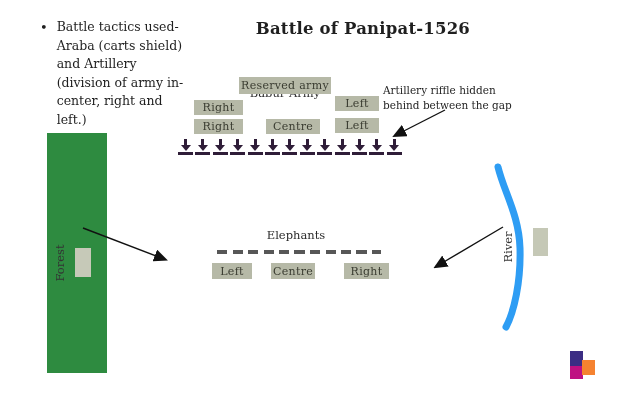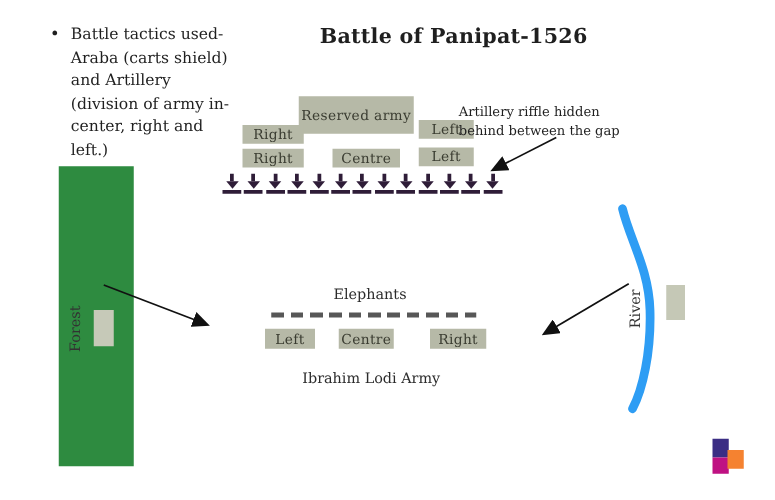--- a/index.html
+++ b/index.html
@@ -26,39 +26,39 @@
   .note .txt{font-size:12.5px;line-height:18.6px;width:132px;}
   
   .title{position:absolute;left:160px;top:19px;width:310px;text-align:right;
          font-size:16.5px;font-weight:bold;letter-spacing:.2px;}
   
   .lbl{position:absolute;text-align:center;font-size:11.5px;color:#2b2b2b;}
   
   .box{position:absolute;background:var(--box-bg);color:var(--box-ink);
        font-size:11px;display:flex;align-items:center;justify-content:center;
        letter-spacing:.3px;}
-  .b-reserved{left:239px;top:77px;width:92px;height:30px;}
+  .b-reserved{left:239px;top:77px;width:92px;height:17px;}
   .b-right-u{left:194px;top:100px;width:49px;height:15px;}
   .b-left-u{left:335px;top:96px;width:44px;height:15px;}
   .b-right-l{left:194px;top:119px;width:49px;height:15px;}
   .b-centre-b{left:266px;top:119px;width:54px;height:15px;}
   .b-left-l{left:335px;top:118px;width:44px;height:15px;}
   .b-lodi-left{left:212px;top:263px;width:40px;height:16px;}
   .b-lodi-centre{left:271px;top:263px;width:44px;height:16px;}
   .b-lodi-right{left:344px;top:263px;width:45px;height:16px;}
   
   .art-row{position:absolute;left:178px;top:139px;width:224px;height:17px;
            display:flex;justify-content:space-between;}
   .art-unit{width:15px;display:flex;flex-direction:column;align-items:center;}
   .art-stem{width:3px;height:6px;background:var(--artillery);}
   .art-head{width:0;height:0;border-left:5.5px solid transparent;
             border-right:5.5px solid transparent;border-top:6px solid var(--artillery);}
   .art-base{width:15px;height:3px;background:var(--artillery);margin-top:1px;}
   
-  .art-note{position:absolute;left:367px;top:83px;width:140px;
+  .art-note{position:absolute;left:383px;top:83px;width:140px;
             font-size:10.5px;line-height:14.5px;}
   
   .forest{position:absolute;left:47px;top:133px;width:60px;height:240px;
           background:var(--forest);}
   .forest-label{position:absolute;left:31px;top:255px;width:60px;height:16px;
                 text-align:center;font-size:11.5px;color:#333;
                 transform:rotate(-90deg);}
   .forest-inner{position:absolute;left:75px;top:248px;width:16px;height:29px;
                 background:#c6c9b8;}
   
@@ -174,21 +174,20 @@
 
   <div class="forest"></div>
   <div class="forest-inner"></div>
   <div class="forest-label">Forest</div>
 
   <div class="lbl" style="left:251px;top:228px;width:90px;">Elephants</div>
   <div class="dashes"></div>
   <div class="box b-lodi-left">Left</div>
   <div class="box b-lodi-centre">Centre</div>
   <div class="box b-lodi-right">Right</div>
-  <div class="lbl" style="left:227px;top:295px;width:140px;">Ibrahim Lodi Army</div>
 
   <div class="river-rect"></div>
   <div class="river-label">River</div>
 
   <svg class="overlay" viewBox="0 0 620 400">
     <defs>
       <marker id="ah" markerWidth="10" markerHeight="9" refX="7" refY="4.5" orient="auto">
         <path d="M0,0 L10,4.5 L0,9 Z" fill="#111"></path>
       </marker>
     </defs>

